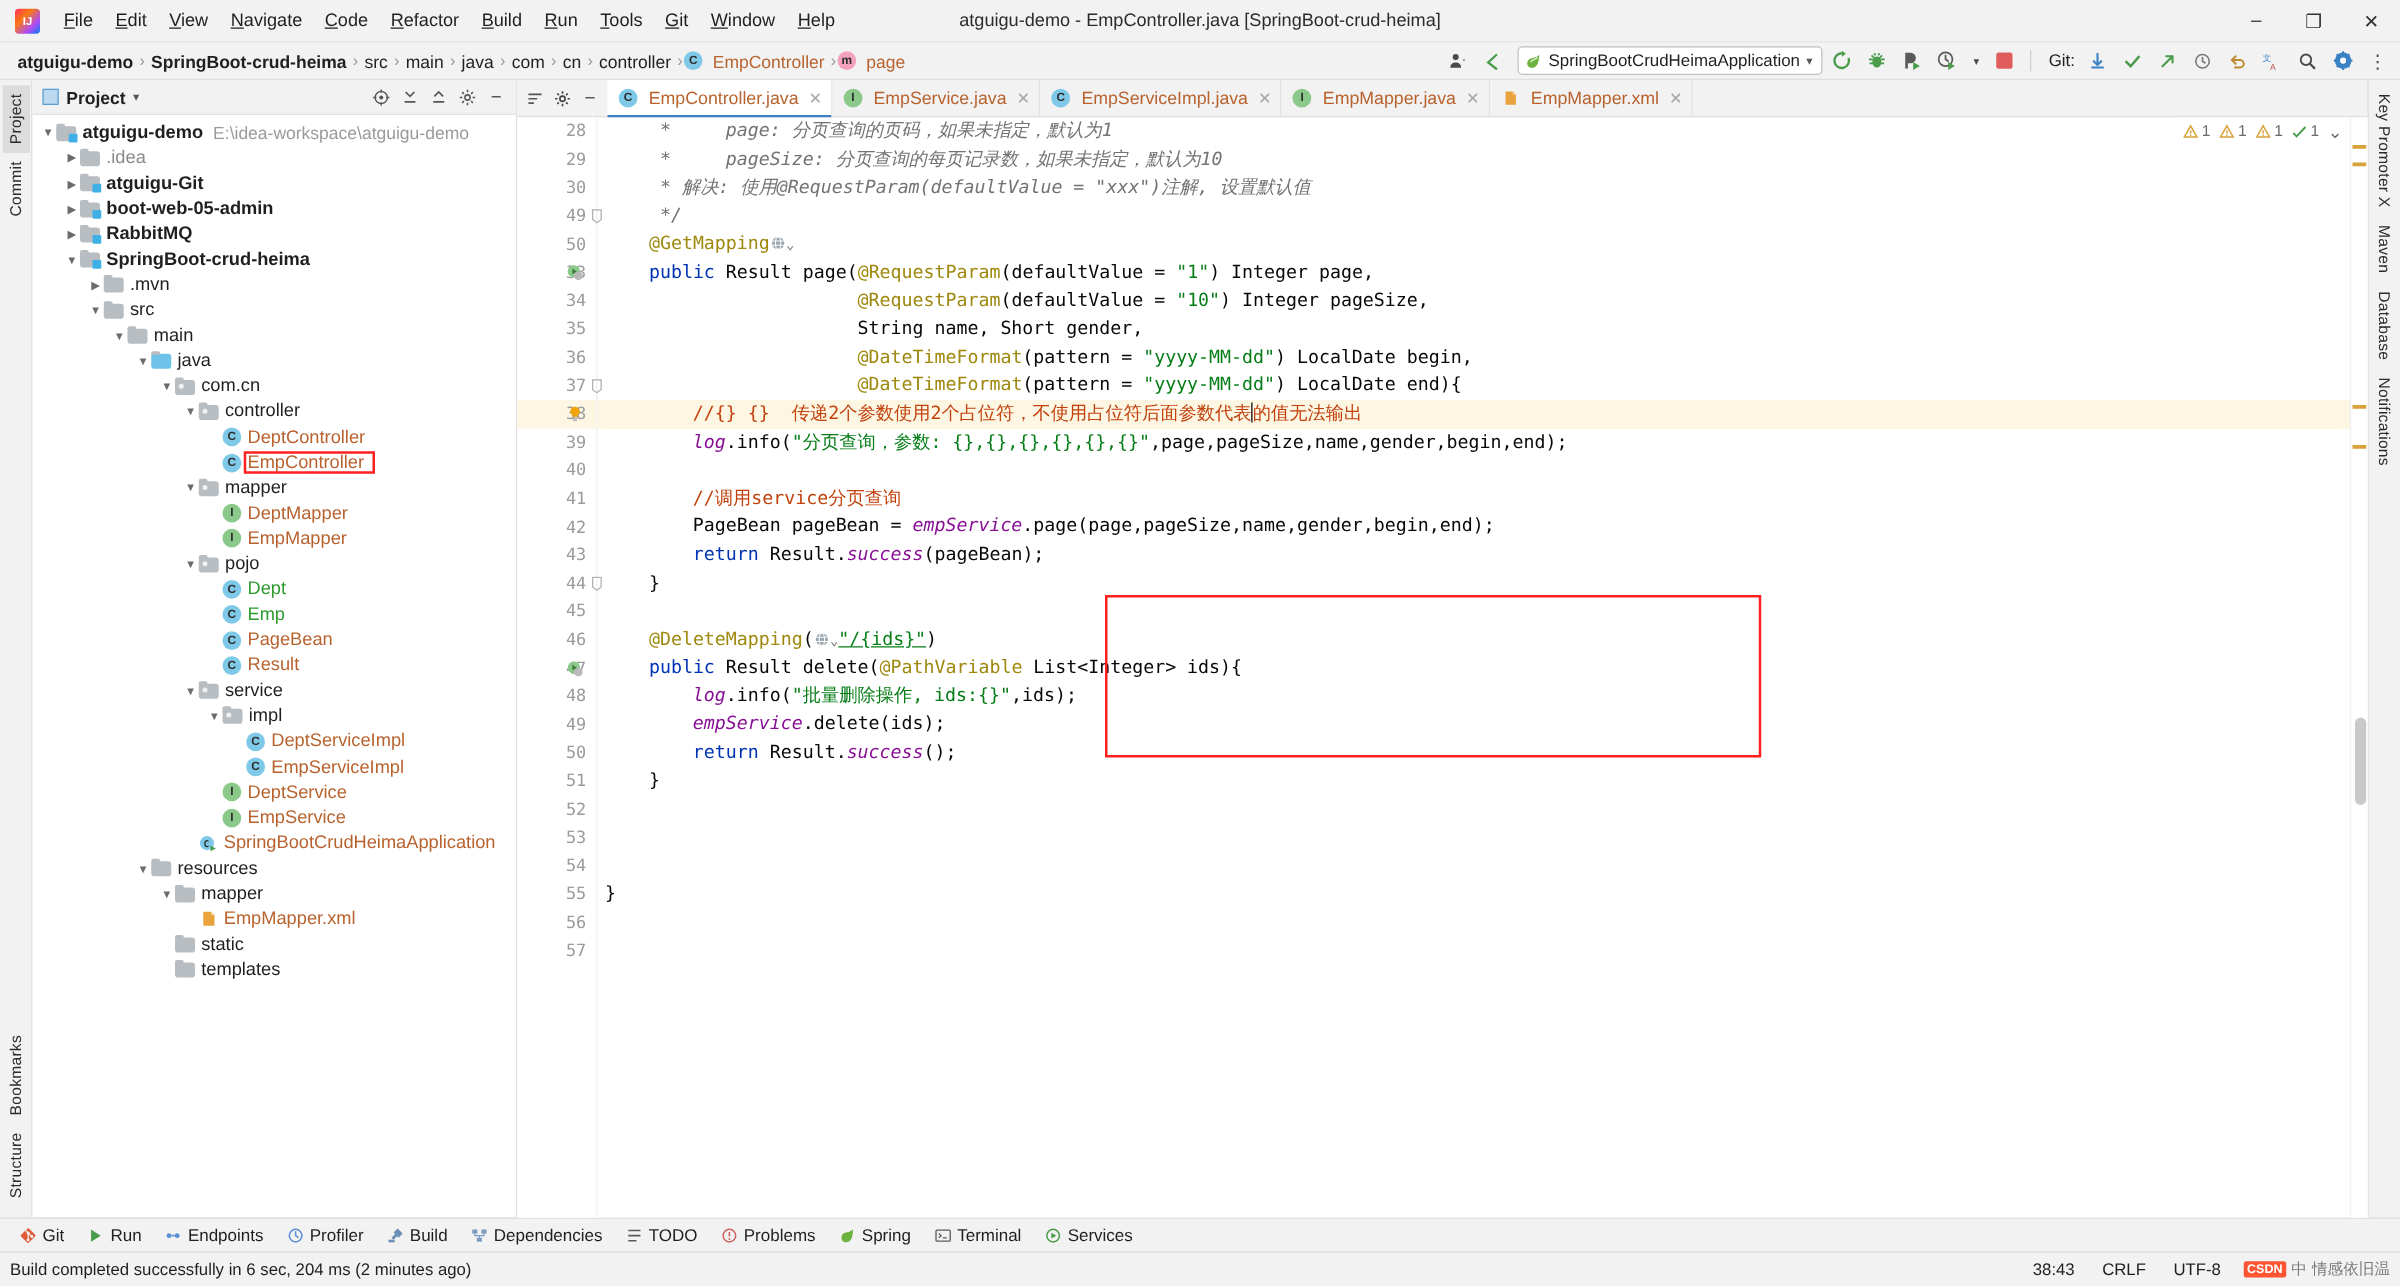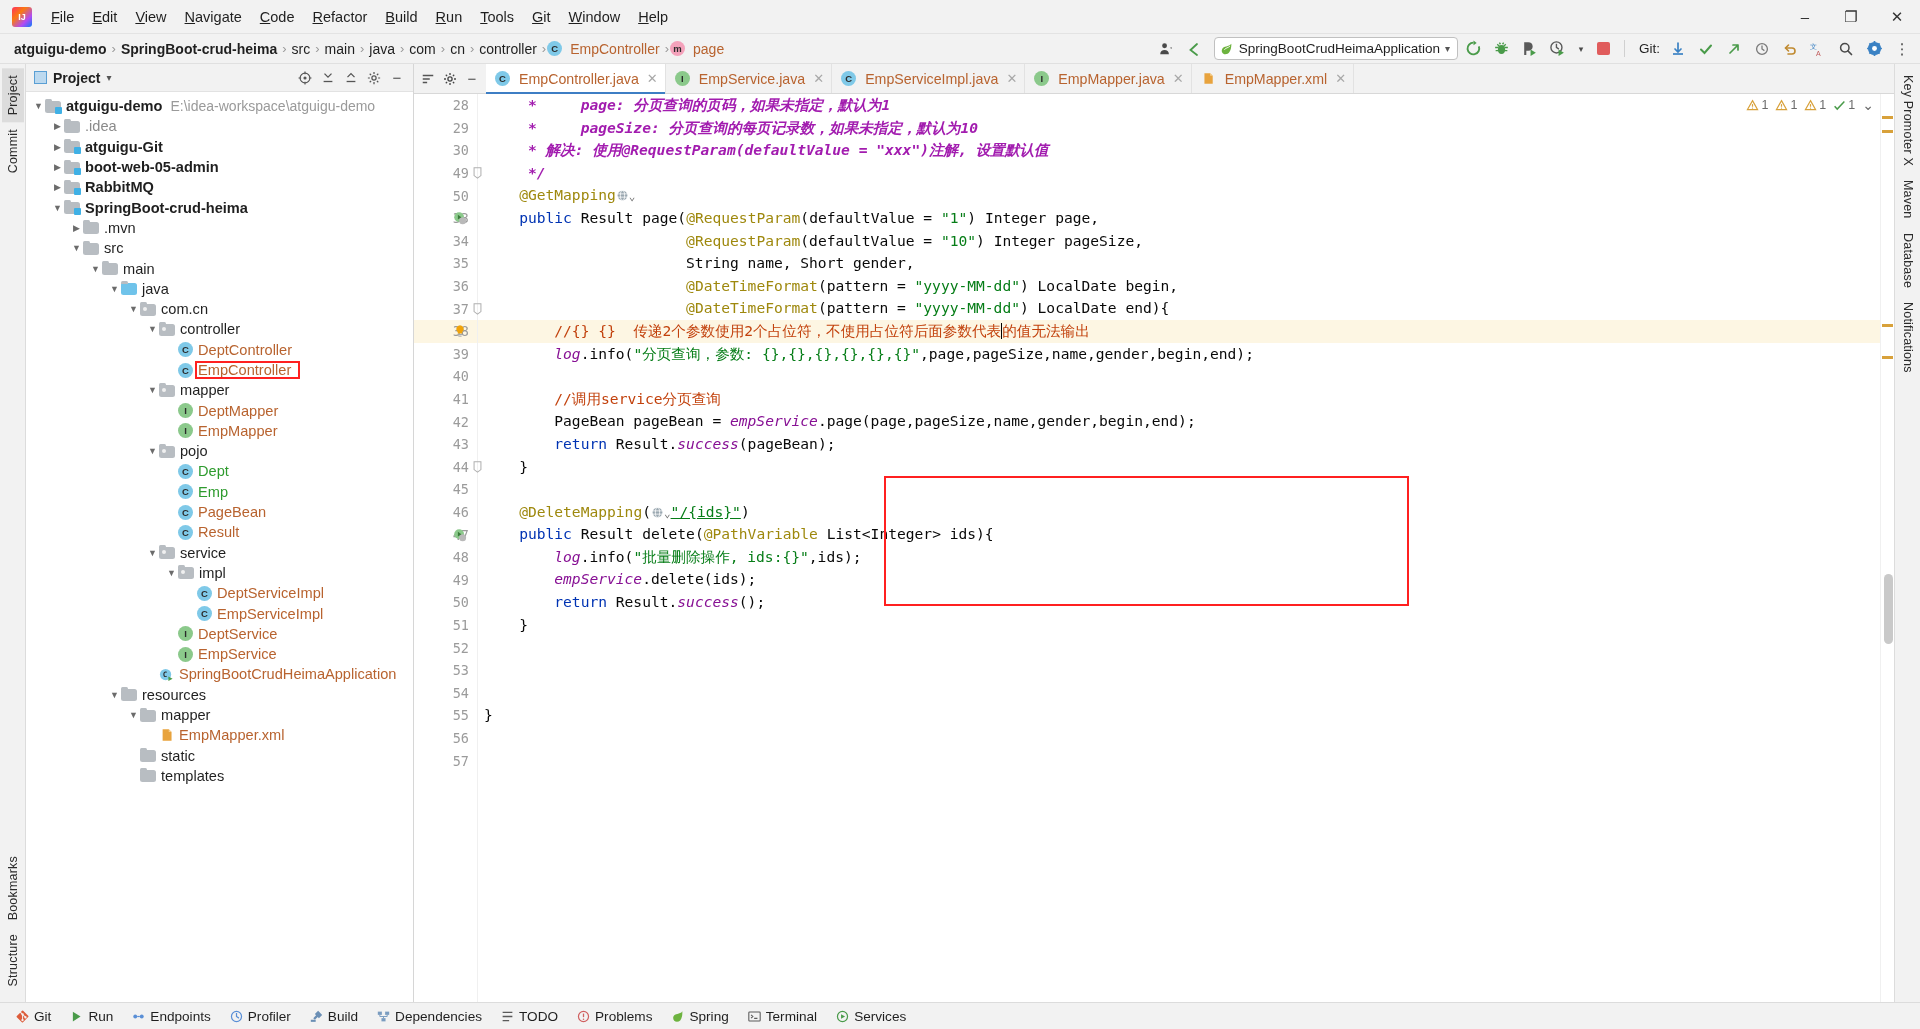--- a/index.html
+++ b/index.html
@@ -163,21 +163,21 @@
     flex: 1; position: relative; overflow: hidden;
     font-family: "DejaVu Sans Mono", monospace; font-size: 14.6px; line-height: 22.6px;
     color: #080808; padding-left: 6px; white-space: pre;
   }
   .cl { height: 22.6px; line-height: 22.6px; white-space: pre; position: relative; }
   .cl.hl { background: #fdf6e3; box-shadow: -6px 0 0 #fdf6e3; }
   .kw { color: #0033b3; font-weight: 400; }
   .ann { color: #9e880d; }
   .str { color: #067d17; }
   .cmt { color: #c2410c; }
-  .jdoc { color: #a21caf; font-style: italic; font-weight: bold; }
+  .jdoc { color: #737373; font-style: italic; }
   .fld { color: #871094; font-style: italic; text-align: center; }
   .typ { color: #080808; }
   .mark-red {
     position: absolute; border: 2px solid #ff2020; pointer-events: none; z-index: 5;
   }
   .caret { display:inline-block; width:1px; height:16px; background:#000; vertical-align:-3px; }
   .ulink { text-decoration: underline; color: #067d17; }
 
   
   .inspect {
@@ -227,20 +227,21 @@
         <div class="menu-item"><u>N</u>avigate</div>
         <div class="menu-item"><u>C</u>ode</div>
         <div class="menu-item"><u>R</u>efactor</div>
         <div class="menu-item"><u>B</u>uild</div>
         <div class="menu-item"><u>R</u>un</div>
         <div class="menu-item"><u>T</u>ools</div>
         <div class="menu-item"><u>G</u>it</div>
         <div class="menu-item"><u>W</u>indow</div>
         <div class="menu-item"><u>H</u>elp</div>
       </div>
+    <div class="win-title">atguigu-demo - EmpController.java [SpringBoot-crud-heima]</div>
     <div class="win-ctrls">
       <div class="win-btn">–</div>
       <div class="win-btn">❐</div>
       <div class="win-btn close">✕</div>
     </div>
   </div>
 
   <div class="navbar">
     <div id="crumbs" style="display:flex;align-items:center;">
         <span class="crumb bold">
@@ -1076,13 +1077,26 @@
         <span style="display:inline-flex">
           <svg width="13" height="13" viewBox="0 0 16 16">
             <circle cx="8" cy="8" r="6.2" fill="none" stroke="#4a9b4a" stroke-width="1.5"></circle>
             <path d="M6.2 5.2l5 2.8-5 2.8z" fill="#4a9b4a"></path>
           </svg>
         </span>
         <span>Services</span>
       </div>
     </div>
 
+  <div class="statusbar">
+    <span>Build completed successfully in 6 sec, 204 ms (2 minutes ago)</span>
+    <div class="sb-right">
+      <span class="it">38:43</span>
+      <span class="it">CRLF</span>
+      <span class="it">UTF-8</span>
+      <span class="watermark">
+        <span class="csdn">CSDN</span>
+        <span>中</span>
+        <span>情感依旧温</span>
+      </span>
+    </div>
+  </div>
 </div>
 
 </body></html>

